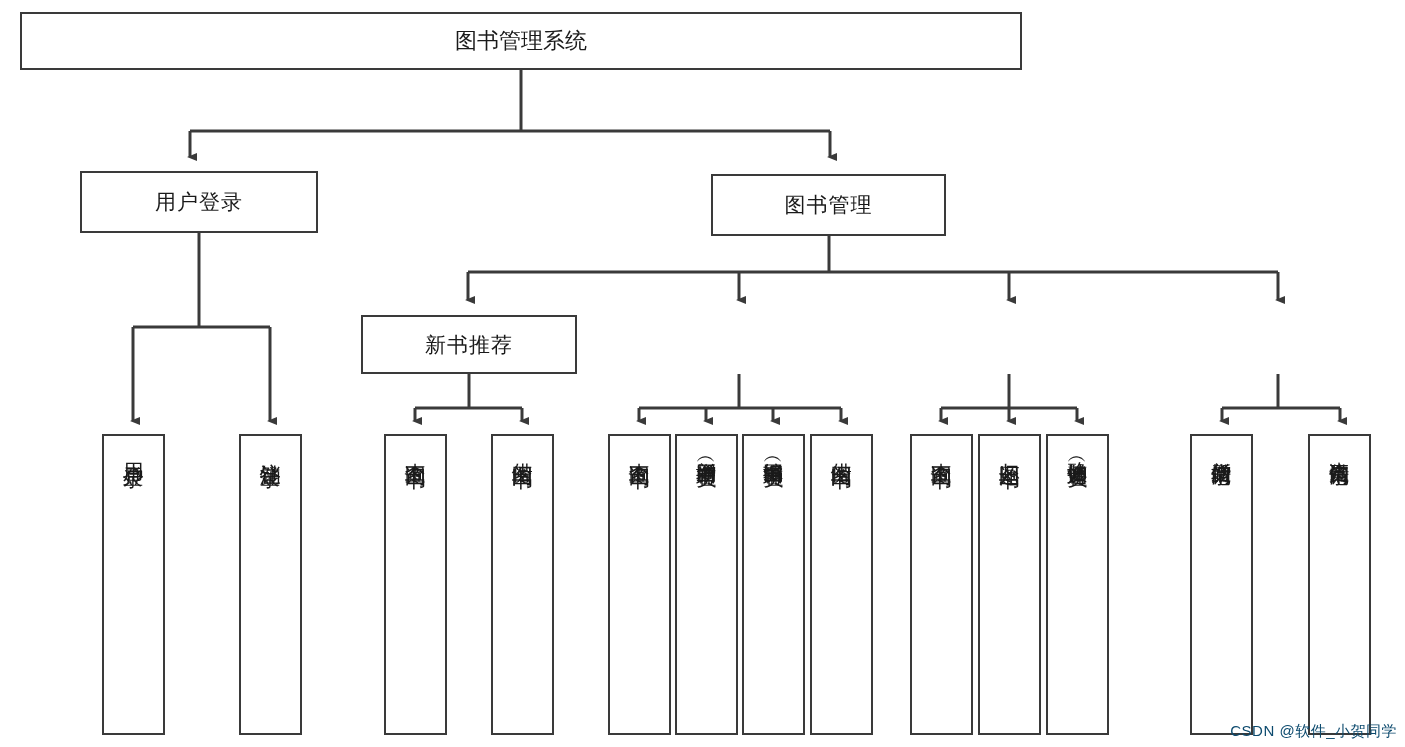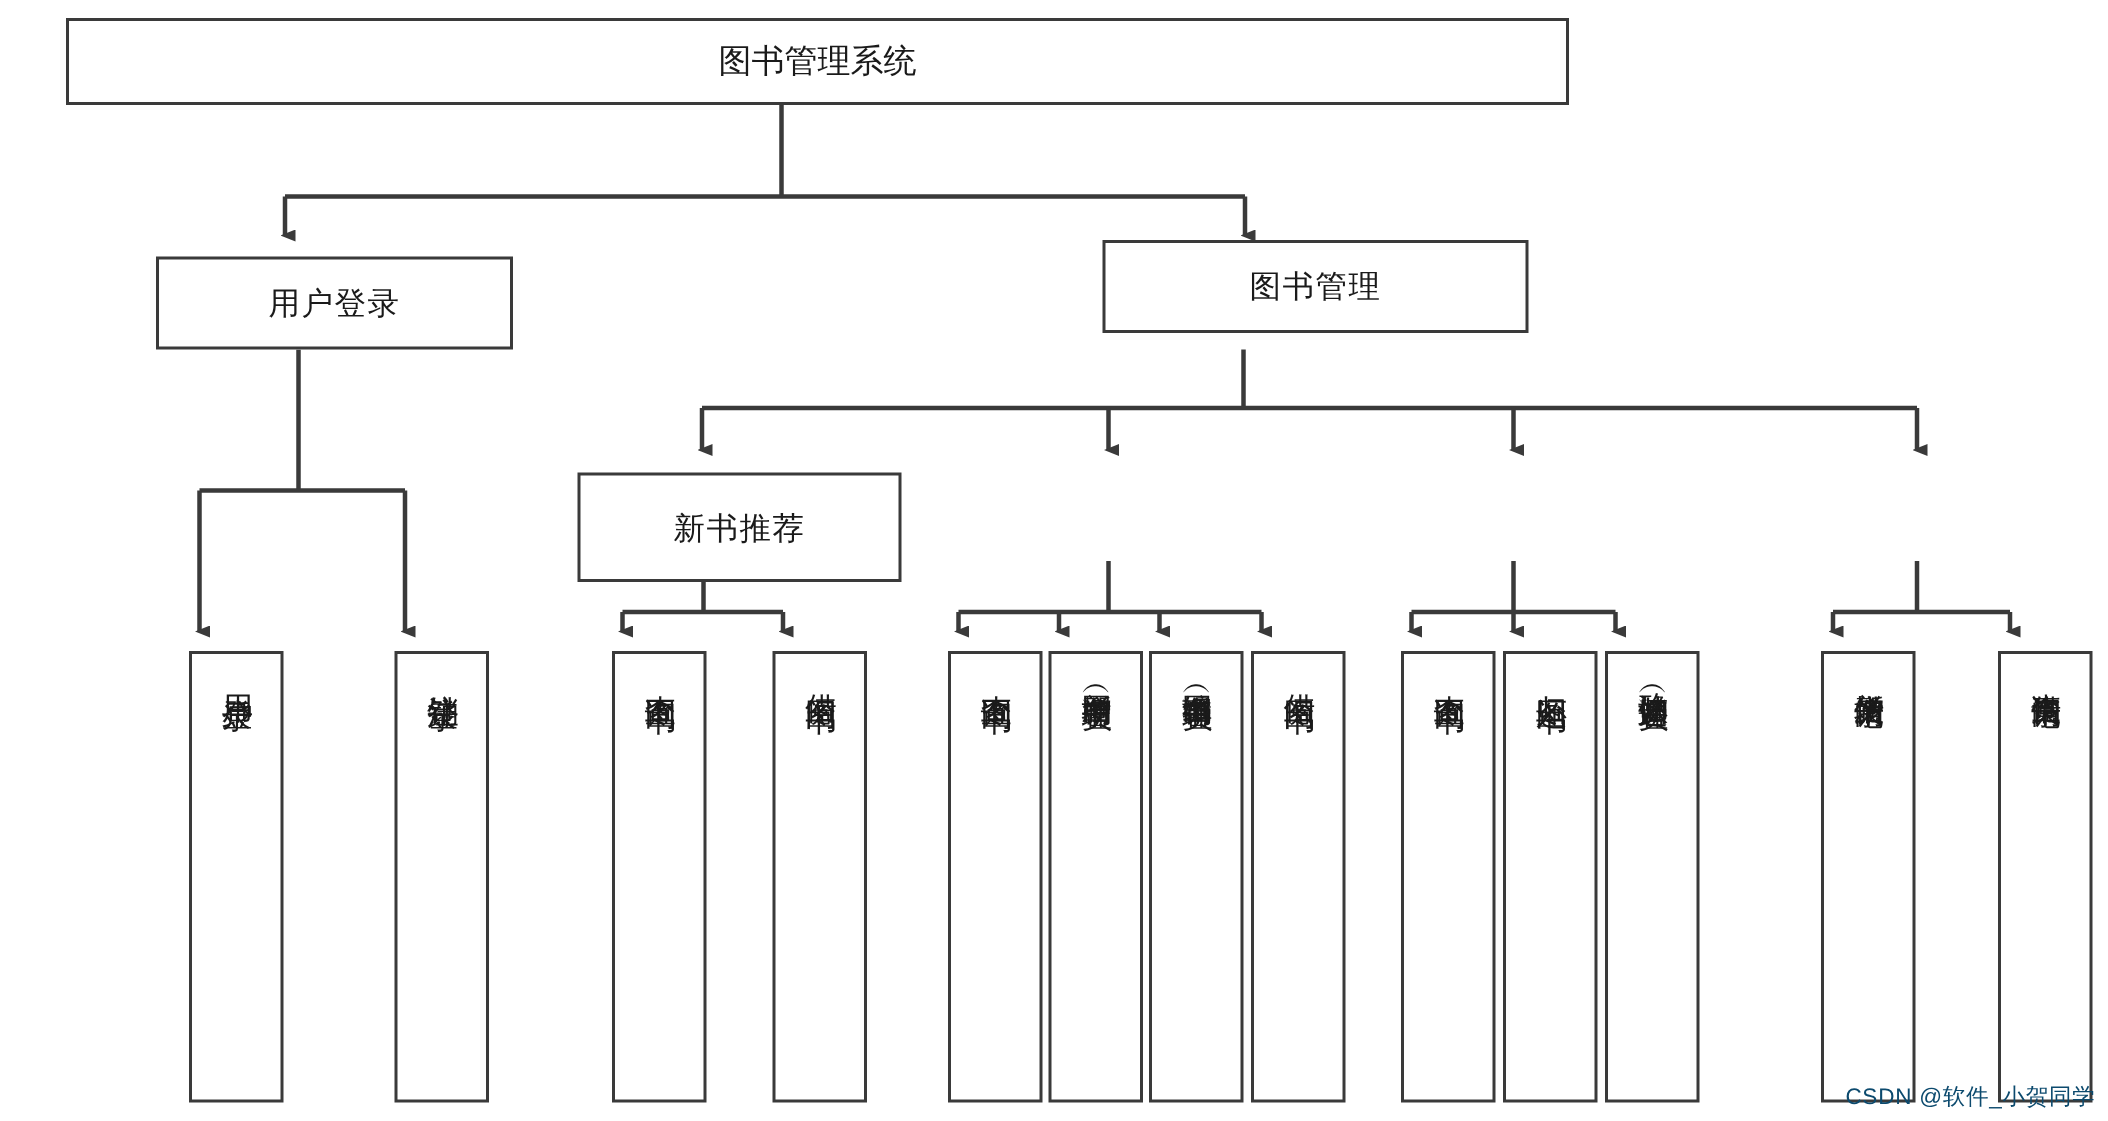--- a/index.html
+++ b/index.html
@@ -29,21 +29,20 @@
   .node {
     position: absolute;
     box-sizing: border-box;
     background: #ffffff;
     border: 2.5px solid #3a3a3a;
     display: flex;
     align-items: center;
     justify-content: center;
     color: #1a1a1a;
     z-index: 2;
-    margin-left: 24px;
   }
   .node.horiz {
     font-size: 21px;
     letter-spacing: 1px;
   }
   .node.root {
     font-size: 22px;
   }
   .node.leaf {
     align-items: flex-start;
@@ -129,25 +128,25 @@
     </g>
   </svg>
 
   <div class="node root" style="left:20px; top:12px; width:1002px; height:58px;">
     <span>图书管理系统</span>
   </div>
 
   <div class="node horiz" style="left:80px; top:171px; width:238px; height:62px;">
     <span>用户登录</span>
   </div>
-  <div class="node horiz" style="left:711px; top:160px; width:284px; height:62px;text-align:center;">
+  <div class="node horiz" style="left:711px; top:174px; width:235px; height:62px;text-align:center;">
     <span>图书管理</span>
   </div>
 
-  <div class="node horiz" style="left:361px; top:315px; width:216px; height:73px;">
+  <div class="node horiz" style="left:361px; top:315px; width:216px; height:59px;">
     <span>新书推荐</span>
   </div>
 
   <div class="node leaf" style="left:102px; top:434px; width:63px; height:301px;">
     <span class="vtext">用户登录</span>
   </div>
   <div class="node leaf" style="left:239px; top:434px; width:63px; height:301px;">
     <span class="vtext">注销登录</span>
   </div>
 

